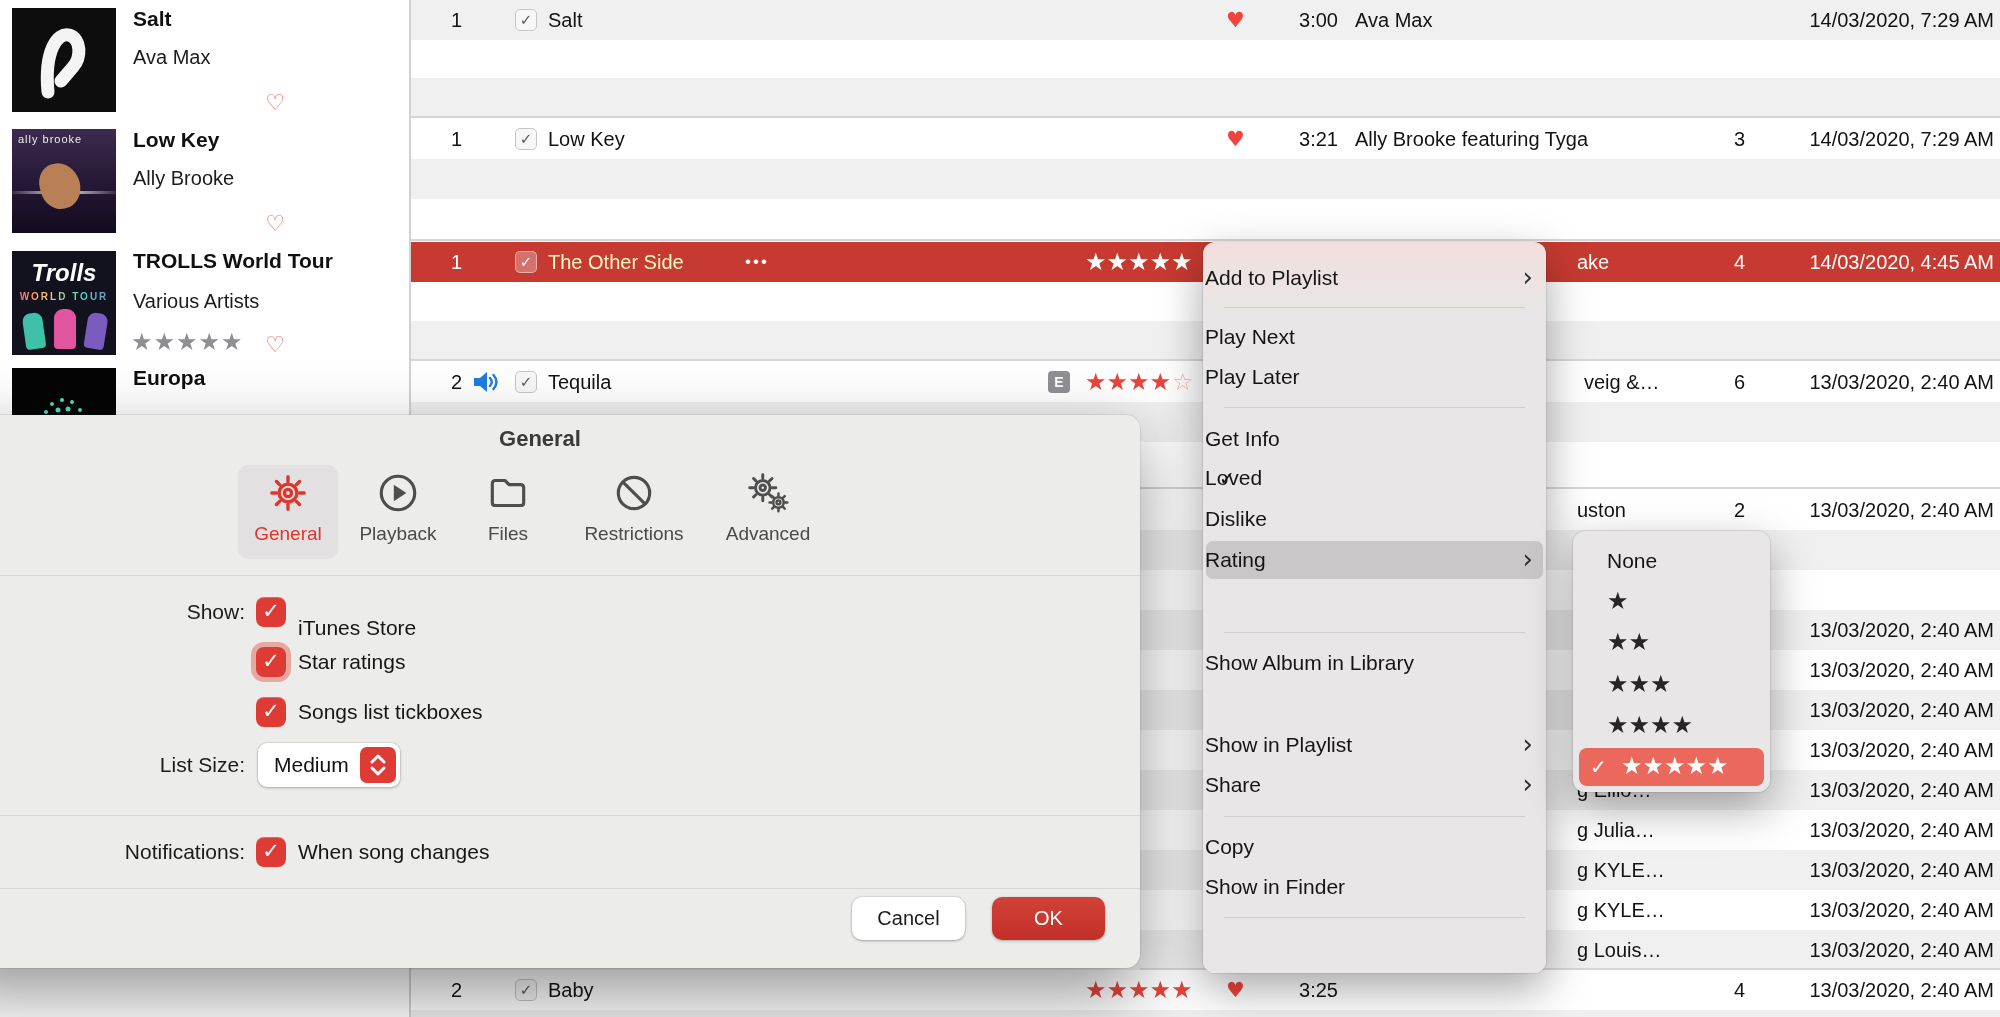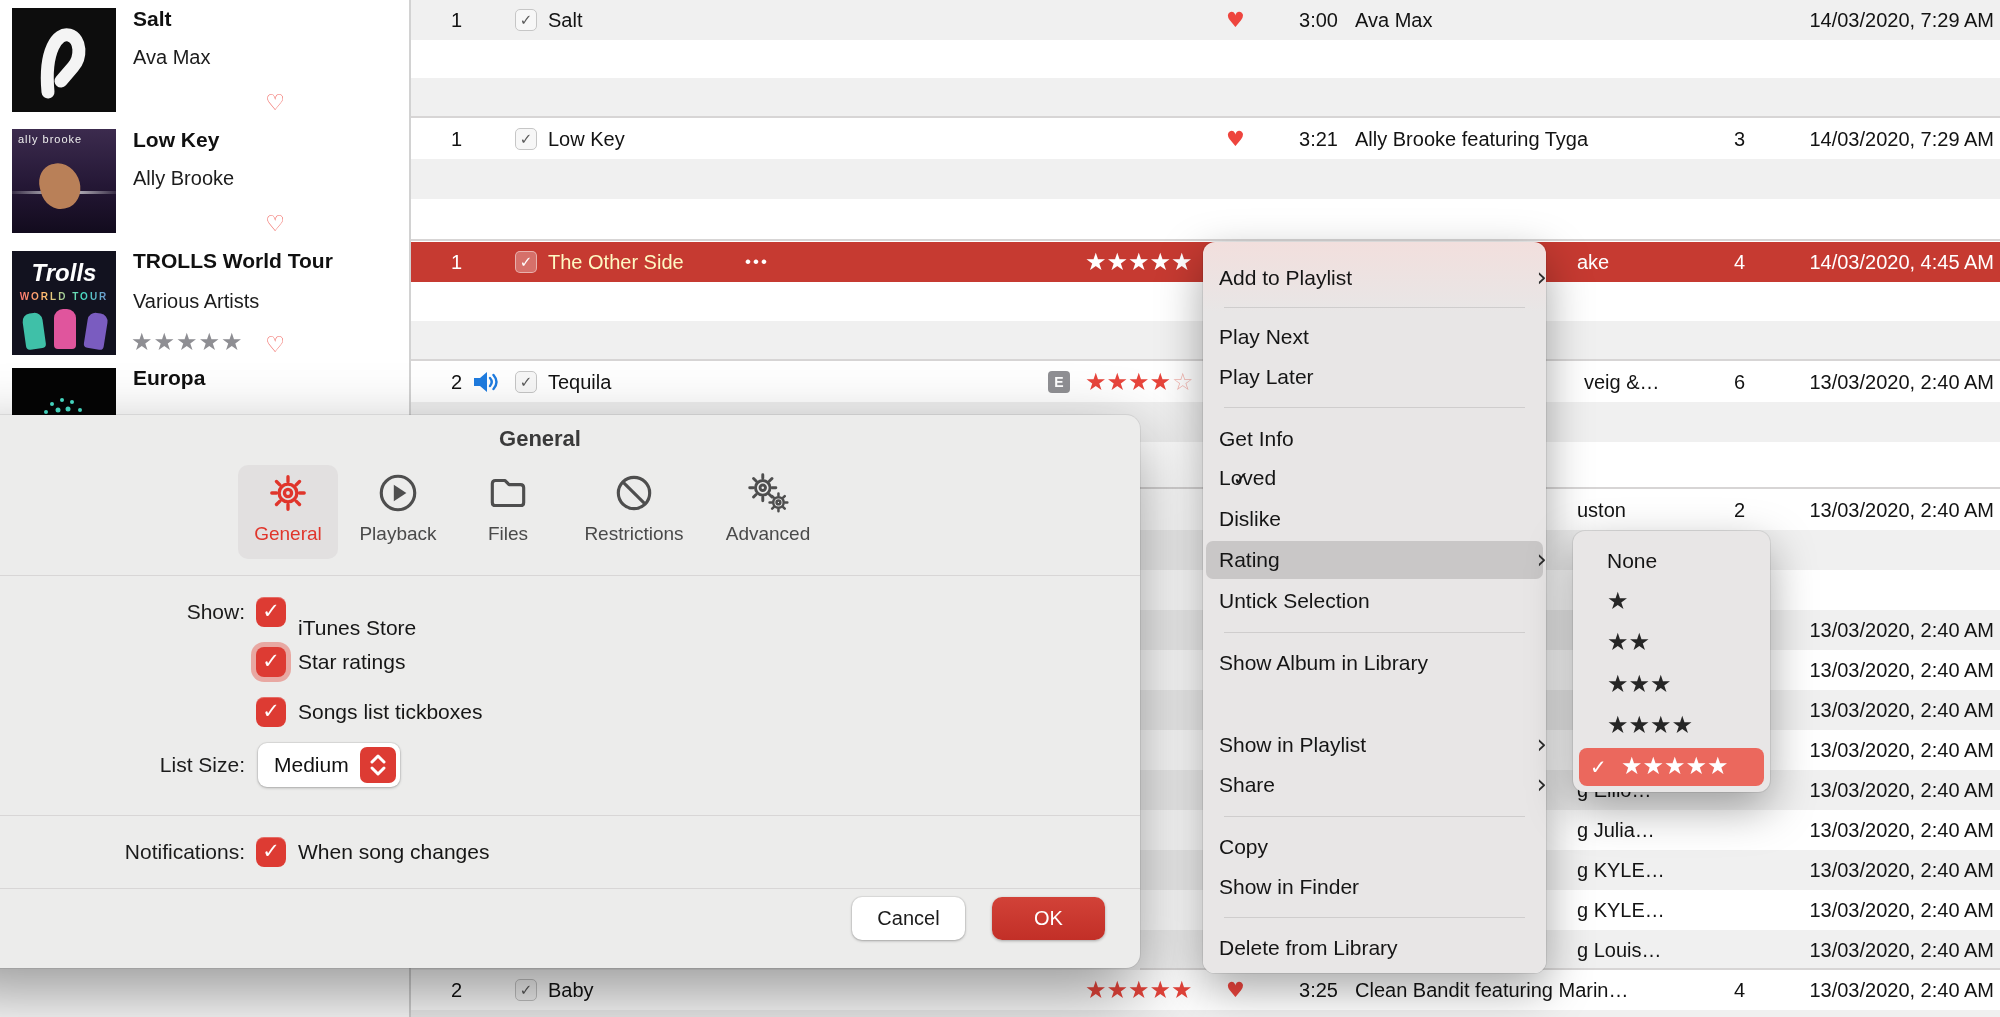--- a/index.html
+++ b/index.html
@@ -41,21 +41,21 @@
             box-shadow:0 1px 3px rgba(0,0,0,.25),0 0 0 1px rgba(0,0,0,.06);}
   .dropdown .dval{position:absolute;left:16px;top:0;height:44px;line-height:44px;font-size:21px;color:#111;}
   .dropdown .dstep{position:absolute;right:4px;top:4px;width:36px;height:36px;background:#dd3b33;border-radius:7px;
                    display:flex;align-items:center;justify-content:center;}
   .btn{position:absolute;top:482px;width:113px;height:43px;border-radius:10px;text-align:center;line-height:43px;font-size:20px;}
   .btn.cancel{background:#fff;color:#1b1b1b;box-shadow:0 1px 3px rgba(0,0,0,.28),0 0 0 1px rgba(0,0,0,.05);}
   .btn.ok{background:linear-gradient(#d24238,#c22f27);color:#fff;box-shadow:0 1px 3px rgba(0,0,0,.3);}
   
   #ctxmenu{position:absolute;left:1203px;top:242px;width:343px;height:731px;border-radius:12px;
            background:linear-gradient(#f2dfdd 0px,#e8e6e6 70px);box-shadow:0 16px 45px rgba(0,0,0,.35),0 0 0 1px rgba(0,0,0,.08);z-index:10;}
-  .mi{position:absolute;left:16px;width:100%;height:40px;line-height:40px;font-size:21px;color:#151515;
+  .mi{position:absolute;left:2px;width:100%;height:40px;line-height:40px;font-size:21px;color:#151515;
       box-sizing:border-box;white-space:nowrap;}
   .mi .chk{position:absolute;left:14px;top:0;font-size:19px;font-family:"DejaVu Sans",sans-serif;}
   .mi .sub{position:absolute;right:15px;top:-1px;font-size:26px;color:#2c2c2c;font-family:"DejaVu Sans",sans-serif;}
   .mhl{position:absolute;left:3px;right:3px;height:38px;background:#c9c7c7;border-radius:7px;}
   .msep{position:absolute;left:21px;right:21px;height:1px;background:#cfcdcd;}
   
   #ratemenu{position:absolute;left:1573px;top:531px;width:197px;height:261px;border-radius:12px;background:#e8e6e6;
             box-shadow:0 16px 45px rgba(0,0,0,.35),0 0 0 1px rgba(0,0,0,.08);z-index:11;}
   .ri{position:absolute;left:0;width:100%;height:41px;line-height:41px;padding-left:34px;box-sizing:border-box;
       font-size:21px;color:#151515;white-space:nowrap;}
@@ -165,21 +165,20 @@
     <span class="c right" style="left:1760px;width:234px">13/03/2020, 2:40 AM</span>
   </div>
 
   <div class="row" style="top:970px;background:#fff">
     <span class="c right" style="left:420px;width:42px">2</span>
     <span class="rowck" style="left:515px">✓</span>
     <span class="c" style="left:548px">Baby</span>
     <span class="c g" style="left:1085px;color:#e8453c;font-size:24px">★★★★★</span>
     <span class="c g" style="left:1226px;color:#ee453e;font-size:21px">♥</span>
     <span class="c right" style="left:1240px;width:98px">3:25</span>
-    <span class="c" style="left:1355px;width:330px;overflow:hidden;text-overflow:ellipsis">Clean Bandit featuring Marin…</span>
     <span class="c right" style="left:1680px;width:65px">4</span>
     <span class="c right" style="left:1760px;width:234px">13/03/2020, 2:40 AM</span>
   </div>
 
   <div class="hline" style="left:0;top:116px;width:2000px"></div>
   <div class="hline" style="left:0;top:239px;width:2000px"></div>
   <div class="hline" style="left:0;top:359px;width:2000px"></div>
   <div class="hline" style="left:1140px;top:487px;width:860px"></div>
   <div class="hline" style="left:1140px;top:968px;width:860px"></div>
 
@@ -336,34 +335,32 @@
     <div class="mi" style="top:177px"><span>Get Info</span></div>
     <div class="mi" style="top:216px">
       <span class="chk">✓</span>
       <span>Loved</span>
     </div>
     <div class="mi" style="top:257px"><span>Dislike</span></div>
     <div class="mhl" style="top:299px"></div>
     <div class="mi" style="top:298px">
       <span>Rating</span><span class="sub">›</span>
     </div>
-    <div class="mi" style="top:339px"><span>Untick Selection</span></div>
     <div class="msep" style="top:390px"></div>
     <div class="mi" style="top:401px"><span>Show Album in Library</span></div>
     <div class="mi" style="top:483px">
       <span>Show in Playlist</span><span class="sub">›</span>
     </div>
     <div class="mi" style="top:523px">
       <span>Share</span><span class="sub">›</span>
     </div>
     <div class="msep" style="top:574px"></div>
     <div class="mi" style="top:585px"><span>Copy</span></div>
     <div class="mi" style="top:625px"><span>Show in Finder</span></div>
     <div class="msep" style="top:675px"></div>
-    <div class="mi" style="top:686px"><span>Delete from Library</span></div>
   </div>
 
   <div id="ratemenu">
     <div class="ri" style="top:9px">None</div>
     <div class="ri stars" style="top:50px">★</div>
     <div class="ri stars" style="top:91px">★★</div>
     <div class="ri stars" style="top:133px">★★★</div>
     <div class="ri stars" style="top:174px">★★★★</div>
     <div class="rhl">
       <span class="chk">✓</span>

